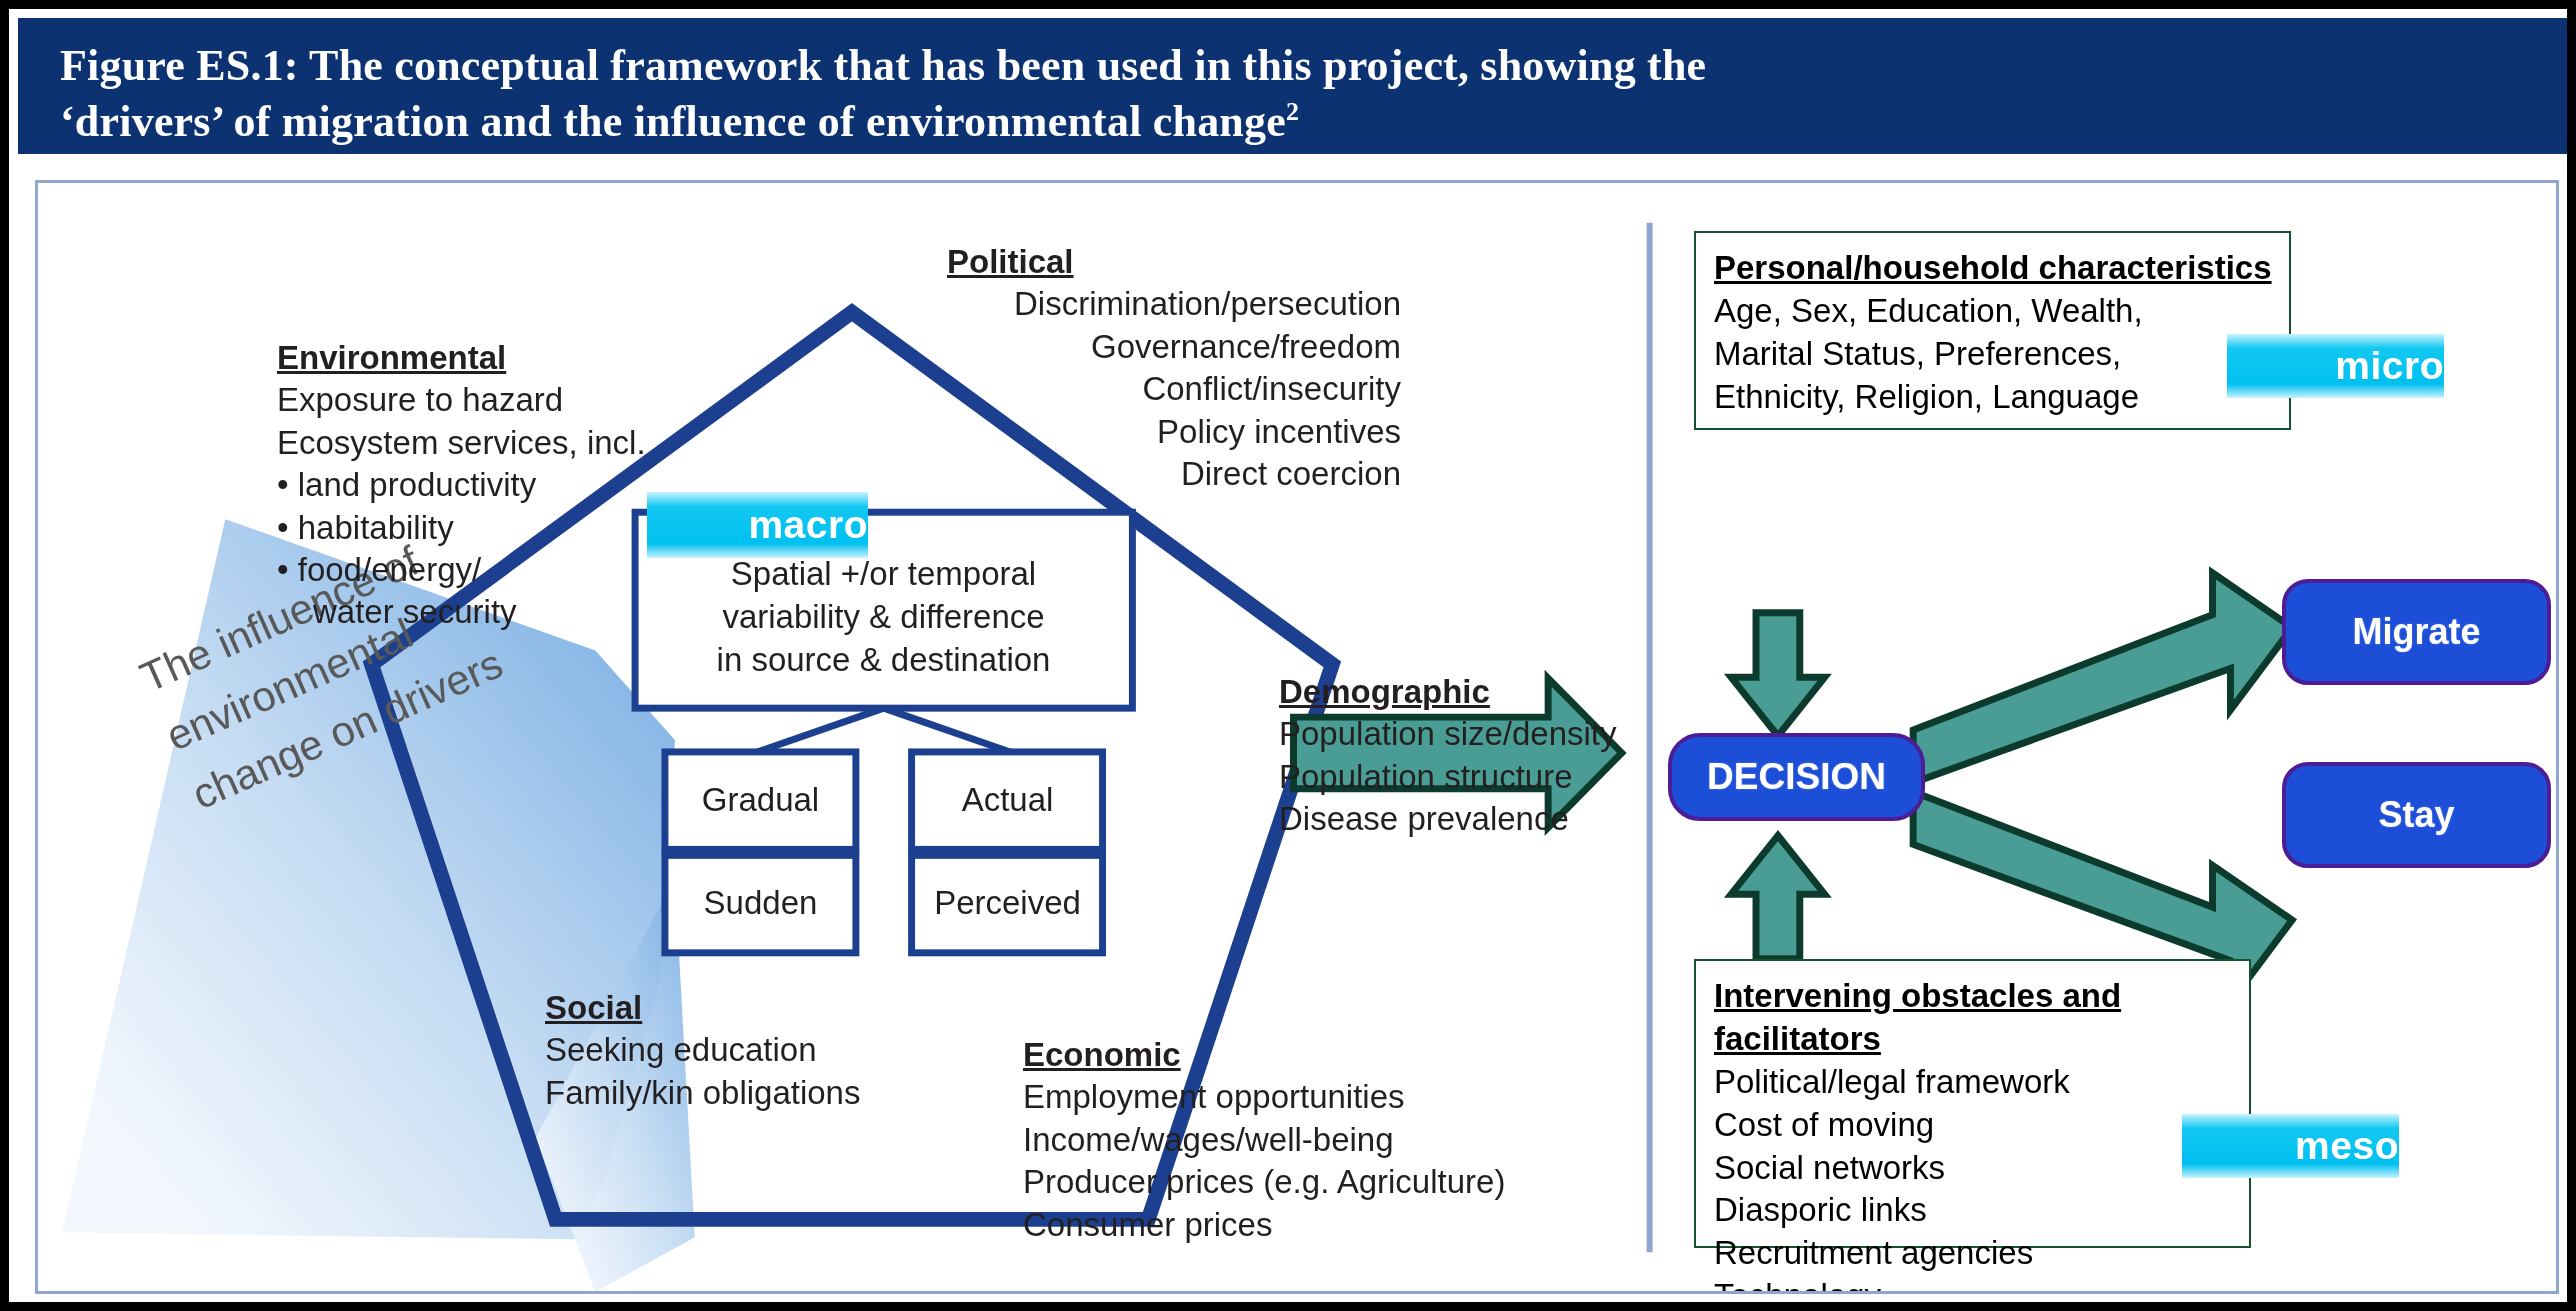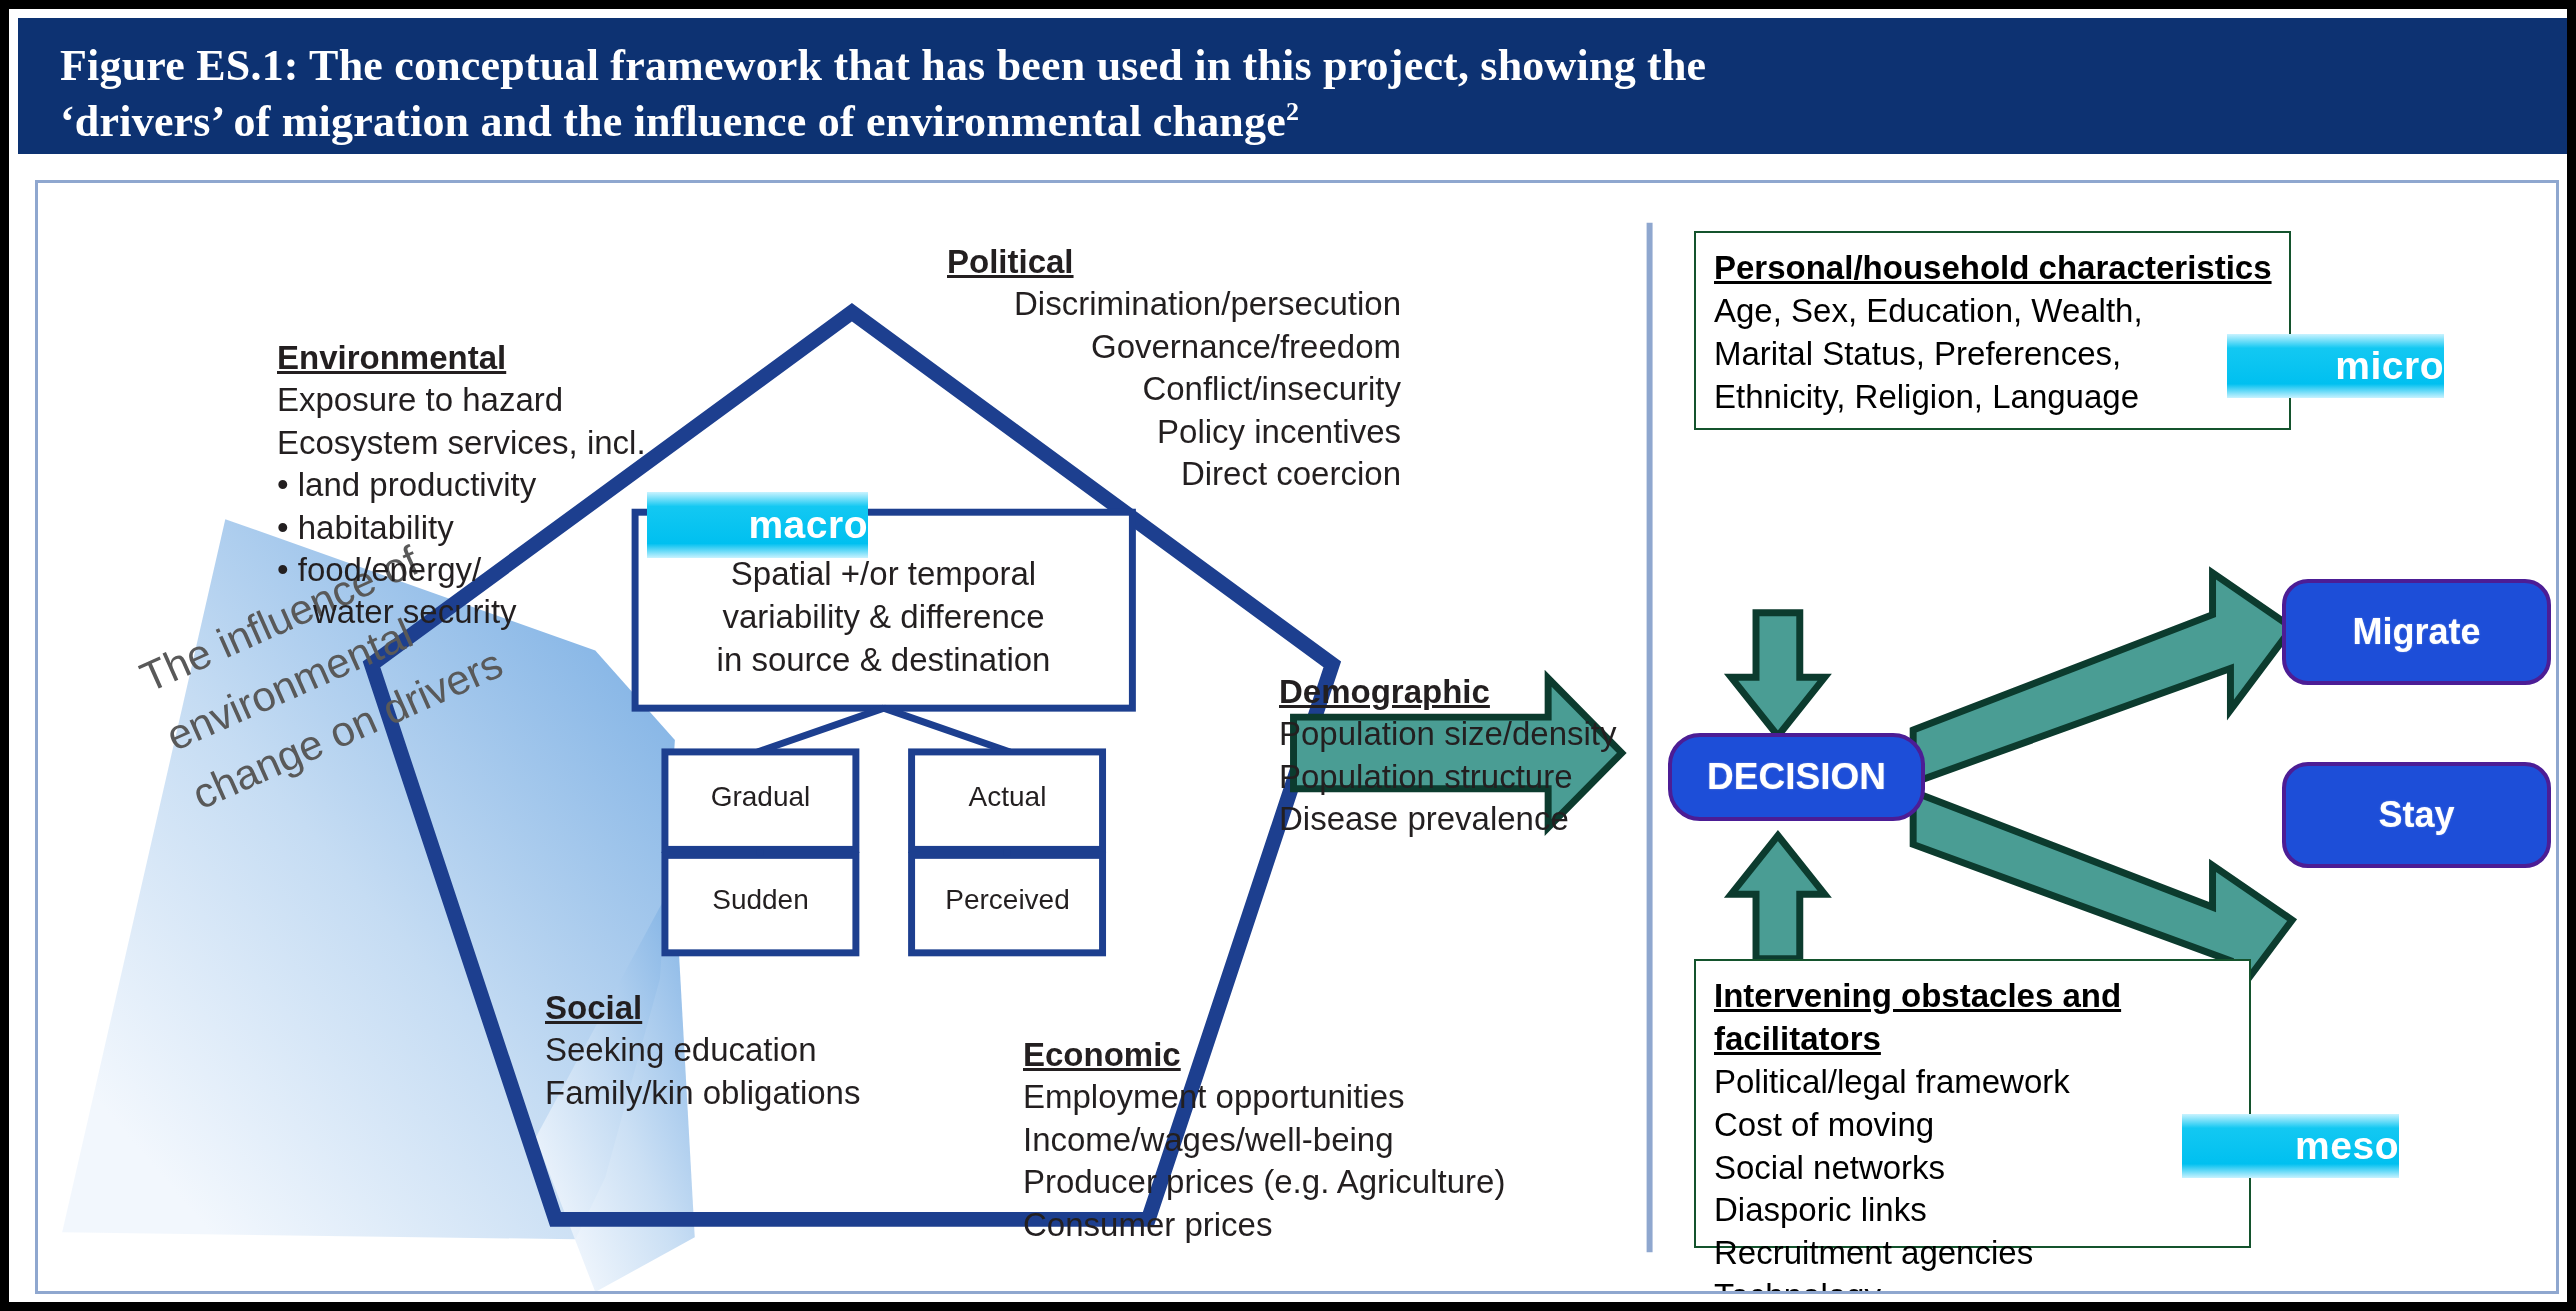--- a/index.html
+++ b/index.html
@@ -34,21 +34,21 @@
     box-sizing:border-box;
     overflow:hidden;
   }
   svg#diagram{position:absolute;left:0;top:0;width:2518px;height:1108px;}
 
   .txt{position:absolute;color:#231f20;font-family:"Liberation Sans",sans-serif;}
   .hd{font-weight:bold;text-decoration:underline;}
   .blk{font-size:33px;line-height:1.285;white-space:nowrap;}
   .blk.rt{text-align:right;}
   .boxtext{font-size:33px;line-height:1.30;text-align:center;white-space:nowrap;margin-top:20px;}
-  .smallbox{font-size:28px;text-align:center;}
+  .smallbox{font-size:33px;text-align:center;}
 
   .chip{
     position:absolute;
     display:flex;align-items:center;justify-content:flex-end;
     color:#ffffff;font-weight:bold;font-size:39px;
     background:linear-gradient(to bottom,#c9f3ff 0%,#13c8f2 22%,#00c0f0 78%,#c9f3ff 100%);
     letter-spacing:0.5px;
   }
   .pill{
     position:absolute;display:flex;align-items:center;justify-content:center;

